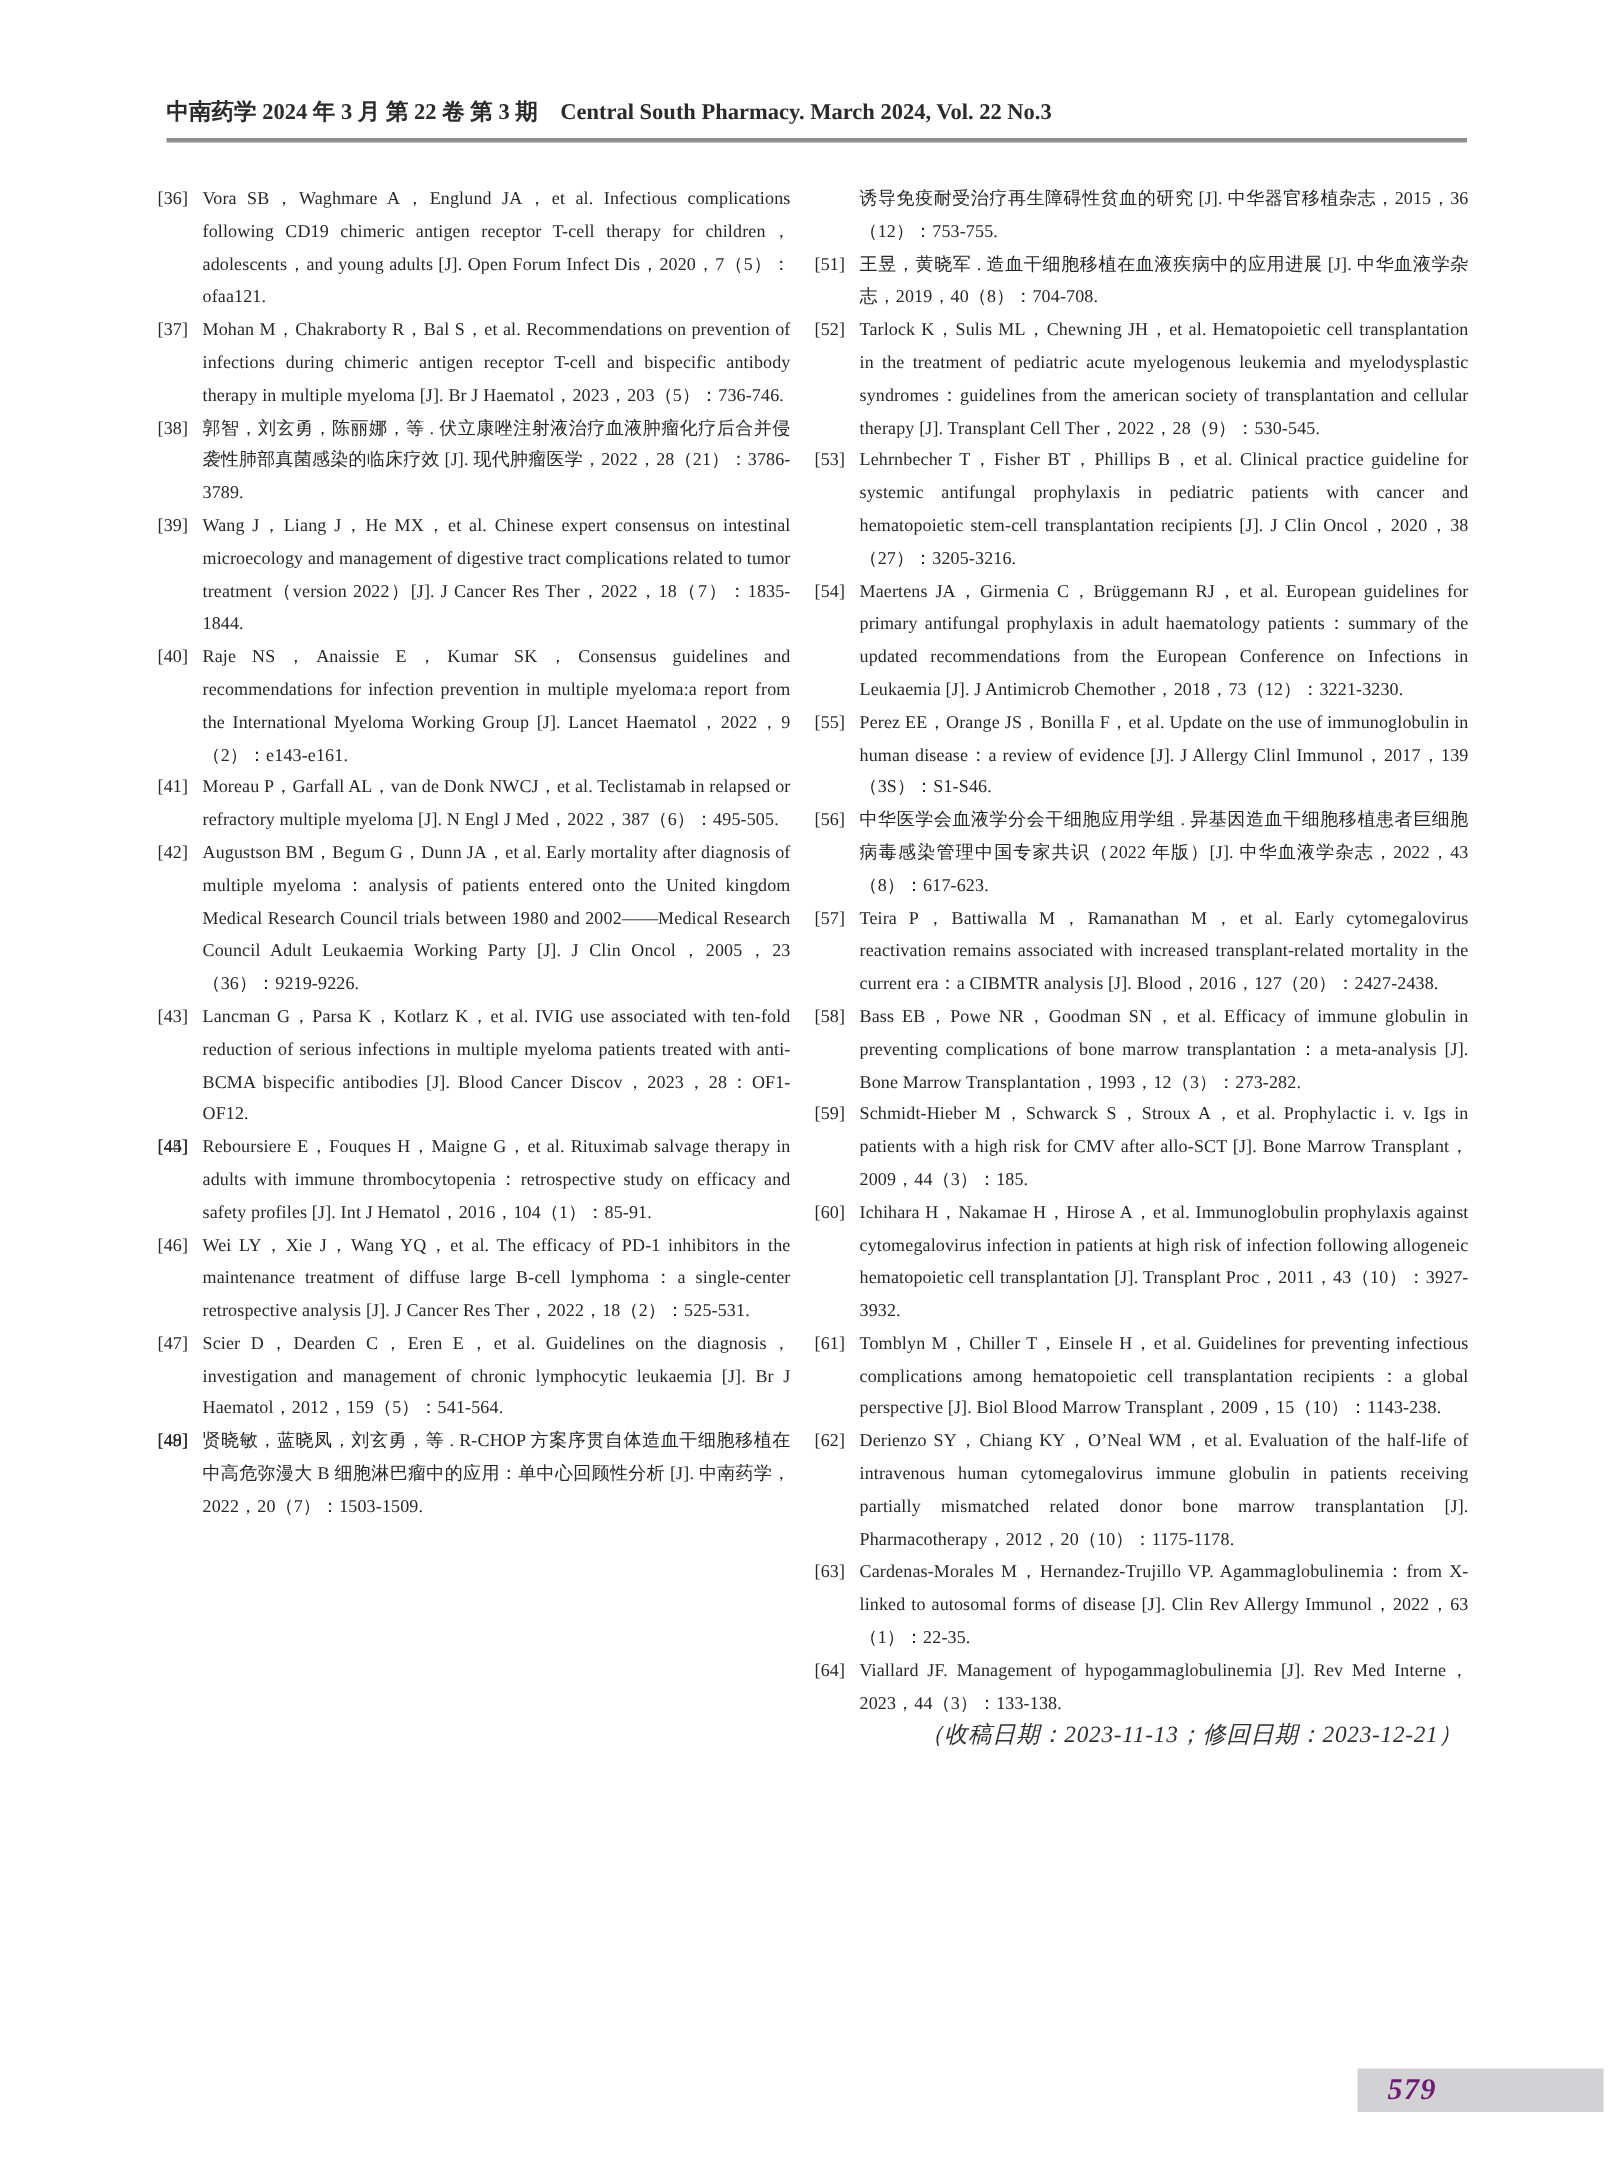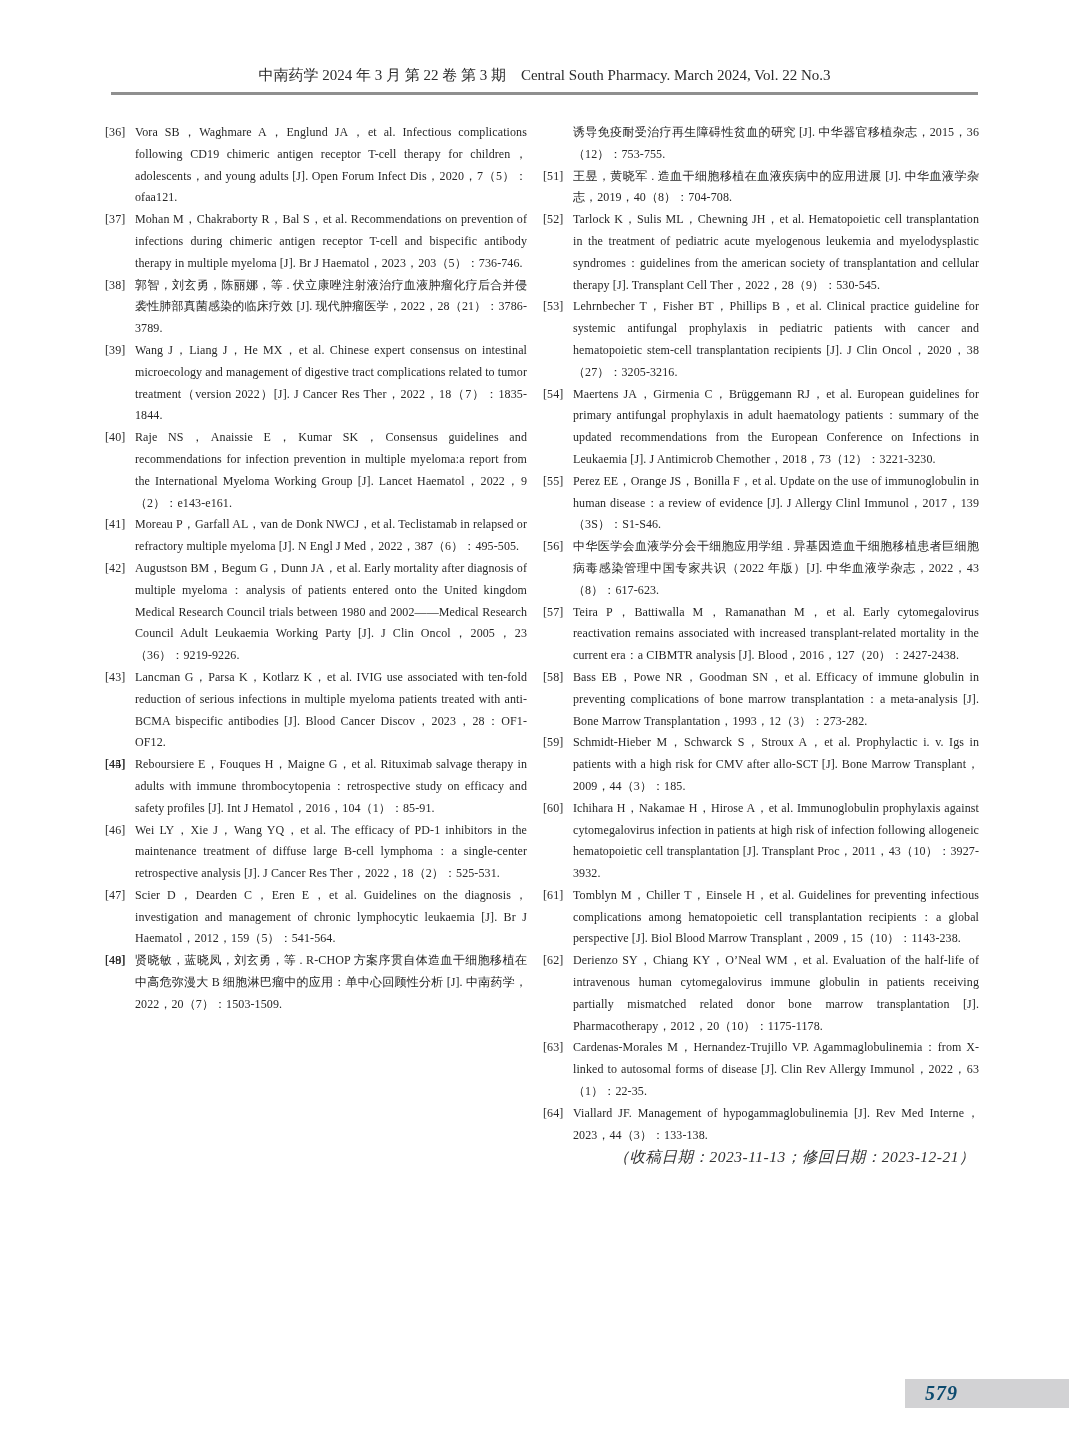--- a/index.html
+++ b/index.html
@@ -13,25 +13,26 @@
     position: relative;
     overflow: hidden;
     font-family: "Liberation Serif", "DejaVu Serif", serif;
     color: #262626;
   }
   .running-head {
     position: absolute;
     top: 64px;
     left: 111px;
     width: 867px;
-    text-align: center;
+    text-align: left;
     font-size: 15px;
     line-height: 22px;
     color: #2b2b2b;
     white-space: nowrap;
+    font-weight: bold;
   }
   .head-rule {
     position: absolute;
     top: 92px;
     left: 111px;
     width: 867px;
     height: 3px;
     background: #8f8f8f;
   }
   .columns {
@@ -76,21 +77,21 @@
     height: 29px;
     background: #d2d2d4;
   }
   .page-num-bar .num {
     display: block;
     padding-left: 20px;
     font-size: 20px;
     line-height: 29px;
     font-weight: bold;
     font-style: italic;
-    color: #0c4a6e;
+    color: #701a75;
     letter-spacing: 1px;
   }
 </style>
 </head>
 <body>
 
 <div class="running-head">中南药学 2024 年 3 月 第 22 卷 第 3 期　Central South Pharmacy. March 2024, Vol. 22 No.3</div>
 <div class="head-rule"></div>
 
 <div class="columns">

